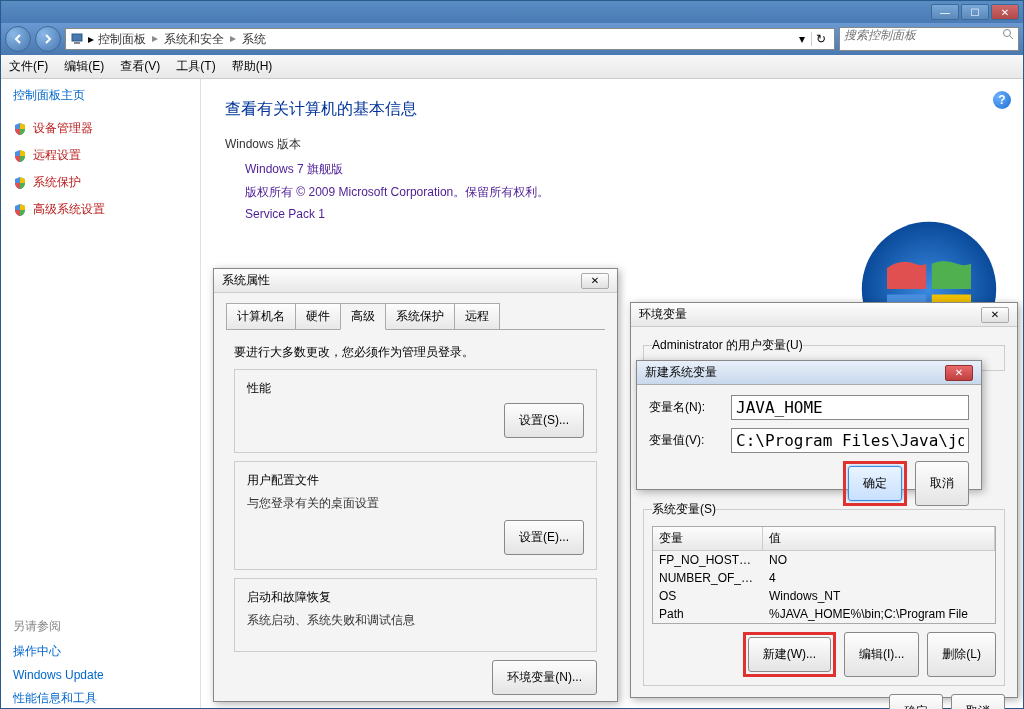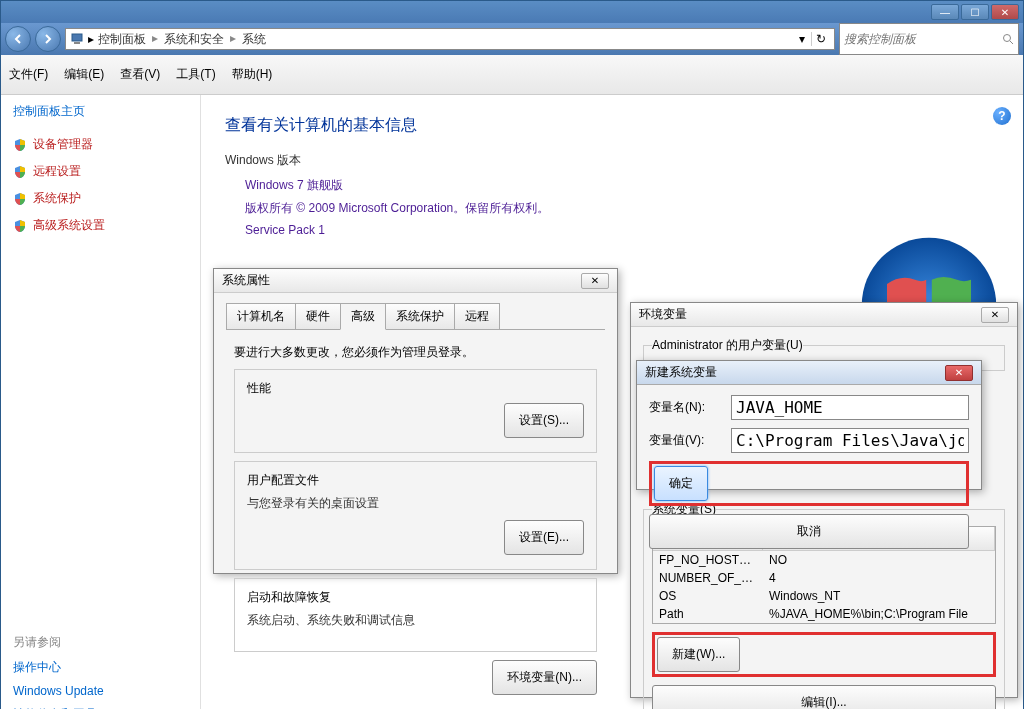--- a/index.html
+++ b/index.html
@@ -11,24 +11,24 @@
 .titlebar .btn { width: 28px; height: 16px; background: linear-gradient(to bottom, #7aa8d8, #5a88b8); border: 1px solid #3a6a9a; border-radius: 2px; display: flex; align-items: center; justify-content: center; color: #fff; font-size: 10px; cursor: pointer; }
 .titlebar .btn.close { background: linear-gradient(to bottom, #d06a6a, #b04a4a); }
 
 .toolbar { height: 32px; background: linear-gradient(to bottom, #6a98d0, #4a78b0); display: flex; align-items: center; padding: 0 4px; gap: 4px; }
 .nav-btn { width: 26px; height: 26px; border-radius: 50%; background: radial-gradient(circle at 30% 30%, #8ab8e8, #4a78b0); border: 1px solid #3a6a9a; display: flex; align-items: center; justify-content: center; color: #fff; cursor: pointer; }
 .address-bar { flex: 1; height: 22px; background: #fff; border: 1px solid #888; display: flex; align-items: center; padding: 0 4px; gap: 4px; }
 .breadcrumb { display: flex; align-items: flex-start; gap: 6px; color: #333; }
 .breadcrumb span { cursor: pointer; }
 .breadcrumb .sep { color: #888; }
 .address-extra { display: flex; align-items: center; gap: 2px; }
-.search-box { width: 180px; height: 32px; background: #fff; border: 1px solid #888; display: flex; align-items: center; padding: 0 4px; color: #999; font-style: italic; }
+.search-box { width: 180px; height: 24px; background: #fff; border: 1px solid #888; display: flex; align-items: flex-start; padding: 0 4px; color: #999; font-style: italic; }
 .search-box input { border: none; outline: none; flex: 1; font-style: italic; color: #999; }
 
-.menubar { height: 40px; background: linear-gradient(to bottom, #f8f8f8, #e8e8e8); border-bottom: 1px solid #ccc; display: flex; align-items: center; padding: 0 8px; gap: 16px; text-align: right; }
+.menubar { height: 24px; background: linear-gradient(to bottom, #f8f8f8, #e8e8e8); border-bottom: 1px solid #ccc; display: flex; align-items: center; padding: 0 8px; gap: 16px; text-align: right; }
 .menubar span { cursor: pointer; }
 
 .content { display: flex; height: calc(100% - 78px); background: #fff; }
 .sidebar { width: 200px; background: #fff; padding: 8px 12px; border-right: 1px solid #e0e0e0; }
 .sidebar .home-link { color: #0066cc; cursor: pointer; margin-bottom: 16px; display: block; }
 .sidebar .link-row { display: flex; align-items: center; gap: 6px; margin-bottom: 10px; cursor: pointer; }
 .sidebar .link-row .shield { width: 14px; height: 14px; }
 .sidebar .link-row span { color: #b91c1c; }
 .sidebar .see-also { color: #888; margin-top: 400px; margin-bottom: 8px; }
 .sidebar .sa-link { color: #0066cc; cursor: pointer; margin-bottom: 8px; display: block; }
@@ -46,21 +46,21 @@
 .dialog-close { width: 28px; height: 16px; border: 1px solid #aaa; border-radius: 2px; background: linear-gradient(to bottom, #fdfdfd, #e0e0e0); display: flex; align-items: center; justify-content: center; font-size: 10px; cursor: pointer; }
 .dialog-body { padding: 10px 12px; }
 .tabs { display: flex; border-bottom: 1px solid #aaa; margin-bottom: 10px; }
 .tab { padding: 4px 10px; border: 1px solid #aaa; border-bottom: none; background: linear-gradient(to bottom, #fdfdfd, #e8e8e8); margin-right: -1px; cursor: pointer; font-size: 12px; }
 .tab.active { background: #f4f4f4; border-bottom: 1px solid #f4f4f4; margin-bottom: -1px; }
 .groupbox { border: 1px solid #ccc; padding: 10px 12px 14px; margin-bottom: 8px; position: relative; }
 .groupbox .g-title { margin-bottom: 6px; }
 .groupbox .g-desc { color: #333; margin-bottom: 8px; }
 .btn-std { padding: 8px 14px; background: linear-gradient(to bottom, #fdfdfd, #e4e4e4); border: 1px solid #888; border-radius: 3px; cursor: pointer; font-size: 12px; }
 .btn-std.primary { border: 1px solid #3a8ae0; box-shadow: 0 0 3px #6ab0ff; background: linear-gradient(to bottom, #eaf4ff, #c8e0ff); }
-.btn-row { display: flex; justify-content: flex-end; gap: 8px; margin-top: 8px; flex-direction: column; }
+.btn-row { display: flex; justify-content: flex-end; gap: 8px; margin-top: 8px; }
 .right-align { text-align: right; }
 .field-row { display: flex; align-items: center; gap: 12px; margin-bottom: 8px; }
 .field-row label { width: 70px; }
 .field-row input { flex: 1; border: 1px solid #888; padding: 2px 4px; font-family: Consolas, monospace; font-size: 16px; }
 .red-highlight { border: 3px solid #e03030; padding: 2px; display: inline-block; }
 
 
 .var-table { width: 100%; border: 1px solid #aaa; }
 .var-table .hdr { display: flex; background: linear-gradient(to bottom, #fdfdfd, #e8e8e8); border-bottom: 1px solid #ccc; }
 .var-table .hdr > div { padding: 3px 6px; border-right: 1px solid #ccc; }
@@ -194,21 +194,21 @@
           </defs>
         <path d="M20 35 Q30 28 40 32 Q45 34 48 32 L48 50 L20 50 Z" fill="#e05050"></path>
         <path d="M52 32 Q60 28 70 32 Q75 34 80 32 L80 50 L52 50 Z" fill="#50b050"></path>
         <path d="M20 54 L48 54 L48 72 Q40 76 30 72 Q25 70 20 72 Z" fill="#4a90e0"></path>
         <path d="M52 54 L80 54 L80 72 Q70 76 60 72 Q55 70 52 72 Z" fill="#f0c000"></path>
       </svg>
     </div>
   </div>
 </div>
 
-<div class="dialog" style="left:213px; top:268px; width:405px; height:306px;">
+<div class="dialog" style="left:213px; top:268px; width:405px; height:434px;">
   <div class="dialog-title">
     <span>系统属性</span>
     <div class="dialog-close">✕</div>
   </div>
   <div class="dialog-body">
     <div class="tabs">
       <div class="tab">计算机名</div>
       <div class="tab">硬件</div>
       <div class="tab active">高级</div>
       <div class="tab">系统保护</div>

